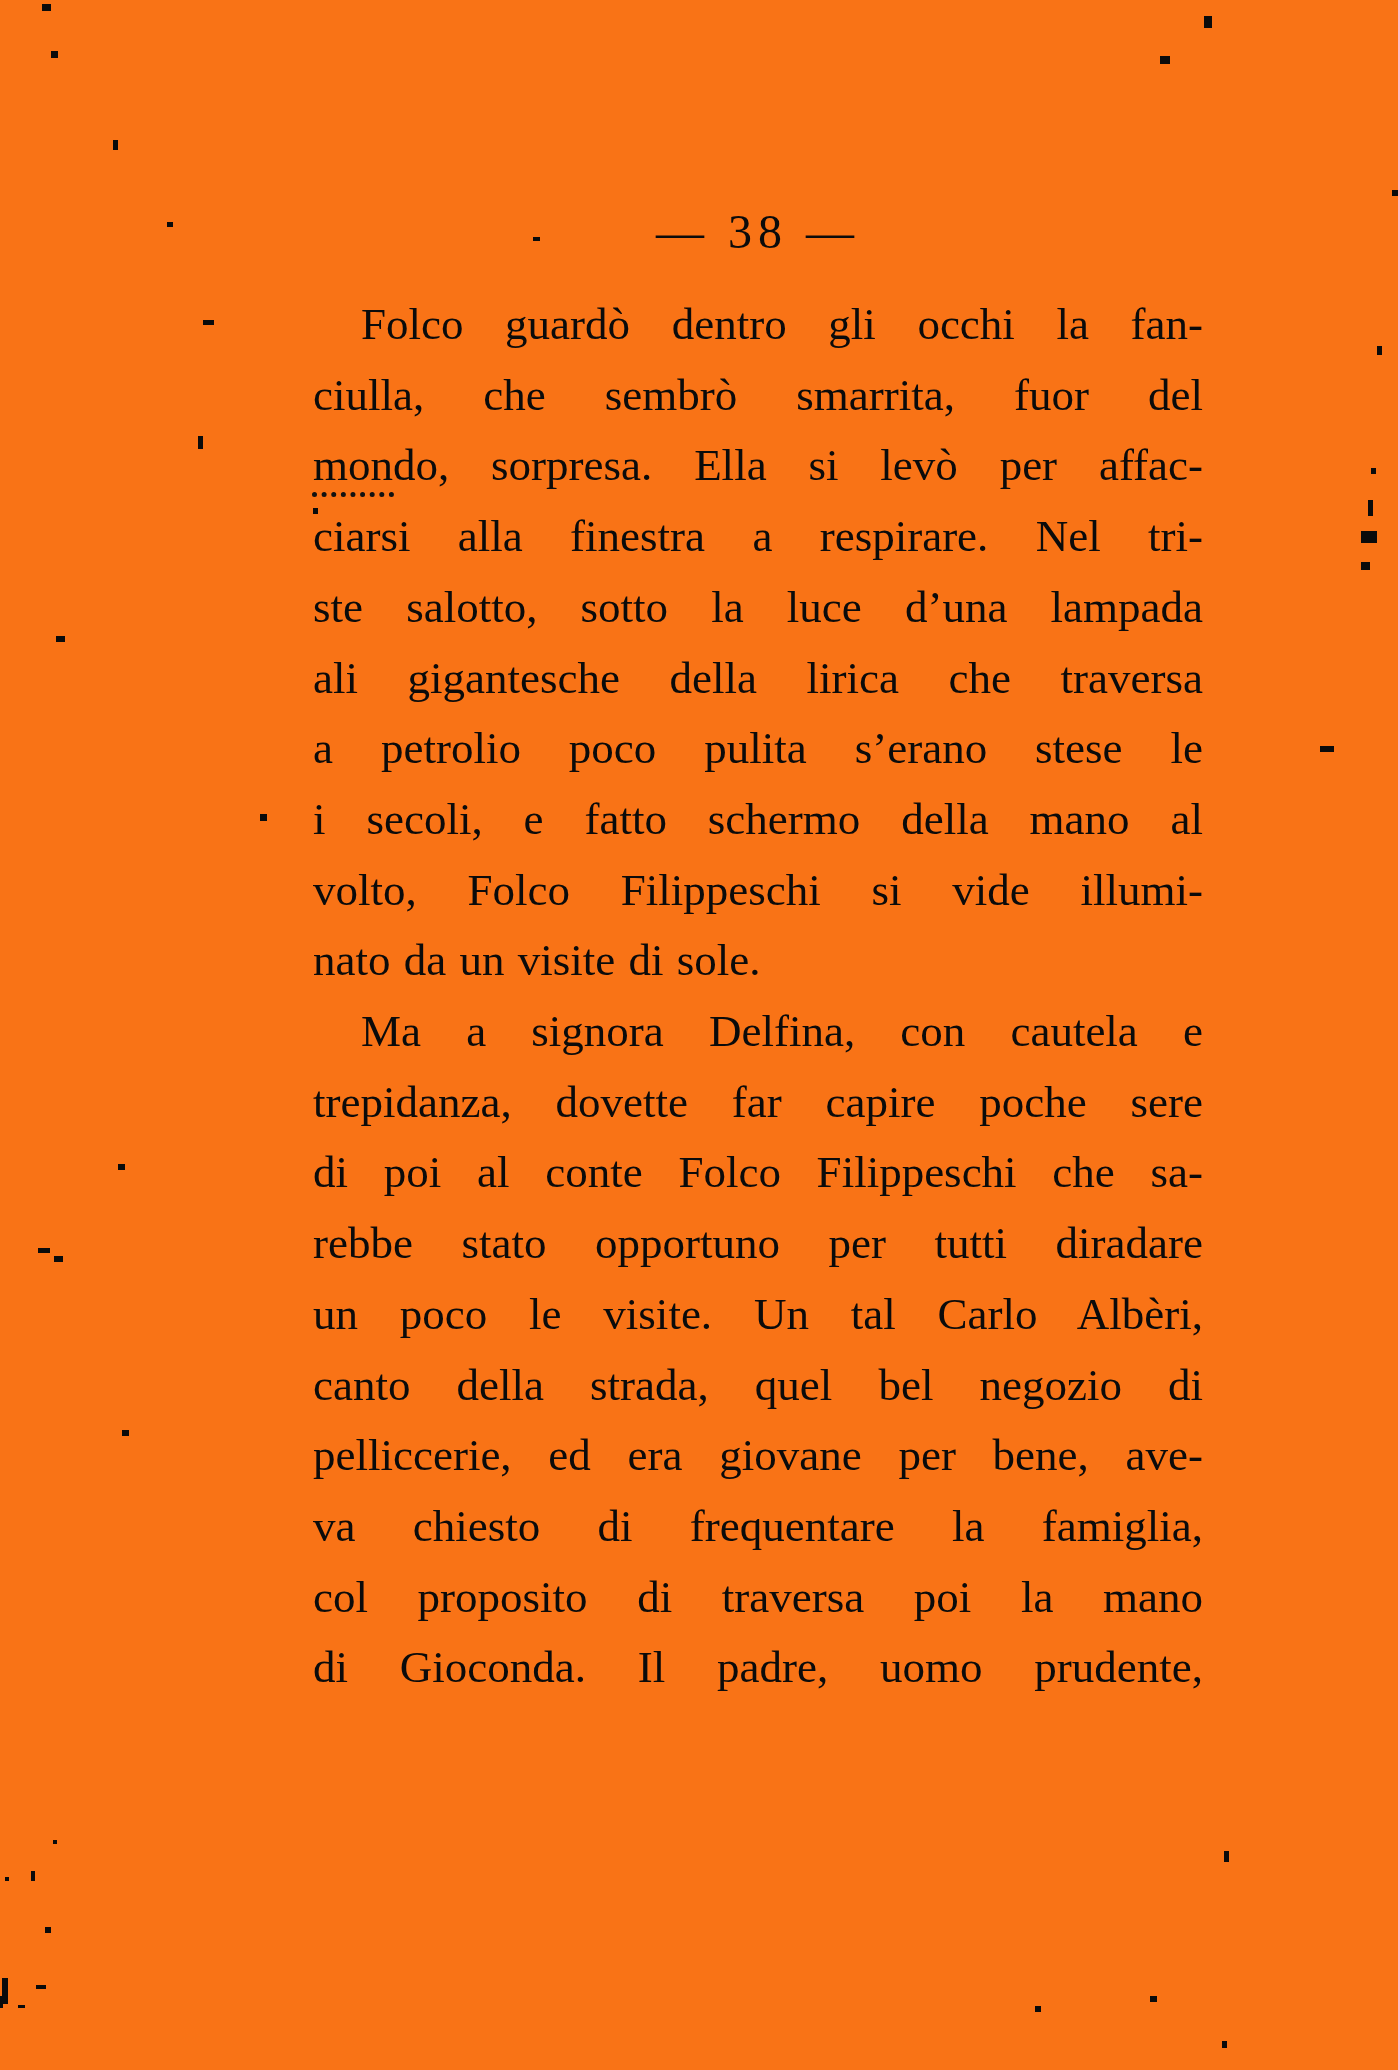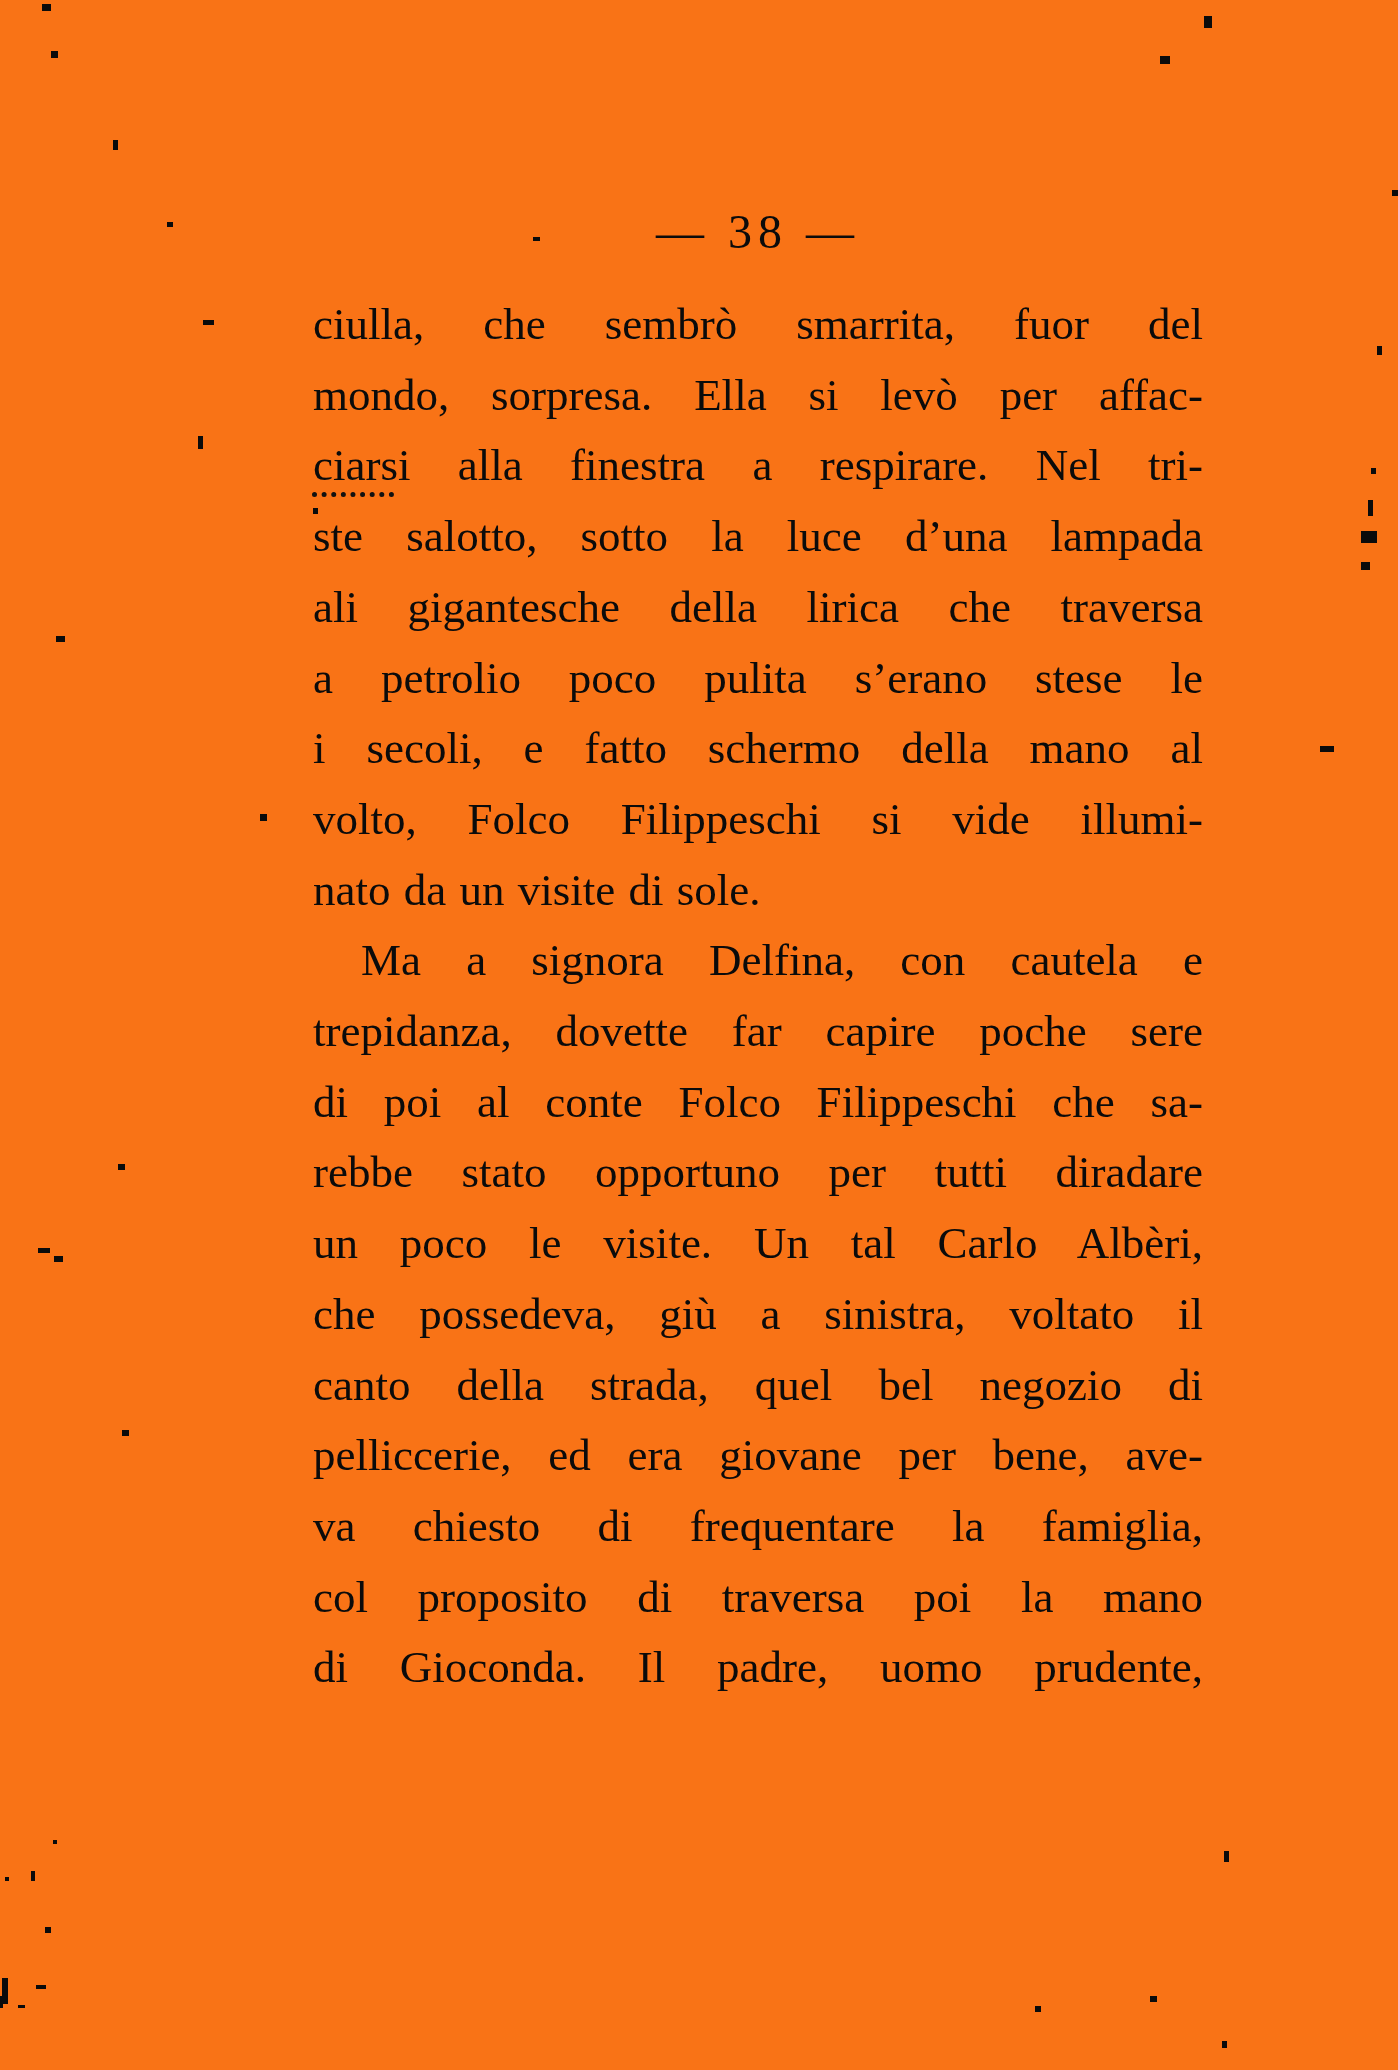--- a/index.html
+++ b/index.html
@@ -59,35 +59,35 @@
     background: #0b0b0b;
   }
 </style>
 </head>
 <body>
 
 <div class="page" style="background: #f97316; color: rgb(11, 11, 11);">
   <div class="page-number">— 38 —</div>
 
   <div class="text-block" id="text-block">
+      <div class="text-line first-of-paragraph">Folco guardò dentro gli occhi la fan-</div>
       <div class="text-line">ciulla, che sembrò smarrita, fuor del</div>
       <div class="text-line">mondo, sorpresa. Ella si levò per affac-</div>
       <div class="text-line">ciarsi alla finestra a respirare. Nel tri-</div>
       <div class="text-line">ste salotto, sotto la luce d’una lampada</div>
       <div class="text-line">ali gigantesche della lirica che traversa</div>
       <div class="text-line">a petrolio poco pulita s’erano stese le</div>
       <div class="text-line">i secoli, e fatto schermo della mano al</div>
       <div class="text-line">volto, Folco Filippeschi si vide illumi-</div>
       <div class="text-line ragged-last">nato da un visite di sole.</div>
       <div class="text-line first-of-paragraph">Ma a signora Delfina, con cautela e</div>
       <div class="text-line">trepidanza, dovette far capire poche sere</div>
       <div class="text-line">di poi al conte Folco Filippeschi che sa-</div>
       <div class="text-line">rebbe stato opportuno per tutti diradare</div>
       <div class="text-line">un poco le visite. Un tal Carlo Albèri,</div>
-      <div class="text-line">che possedeva, giù a sinistra, voltato il</div>
       <div class="text-line">canto della strada, quel bel negozio di</div>
       <div class="text-line">pelliccerie, ed era giovane per bene, ave-</div>
       <div class="text-line">va chiesto di frequentare la famiglia,</div>
       <div class="text-line">col proposito di traversa poi la mano</div>
       <div class="text-line">di Gioconda. Il padre, uomo prudente,</div>
     </div>
 
   <div class="underline-artifact" id="underline-artifact" style="left: 312px; top: 492px; width: 82px;"></div>
 
   <div id="specks-layer">

